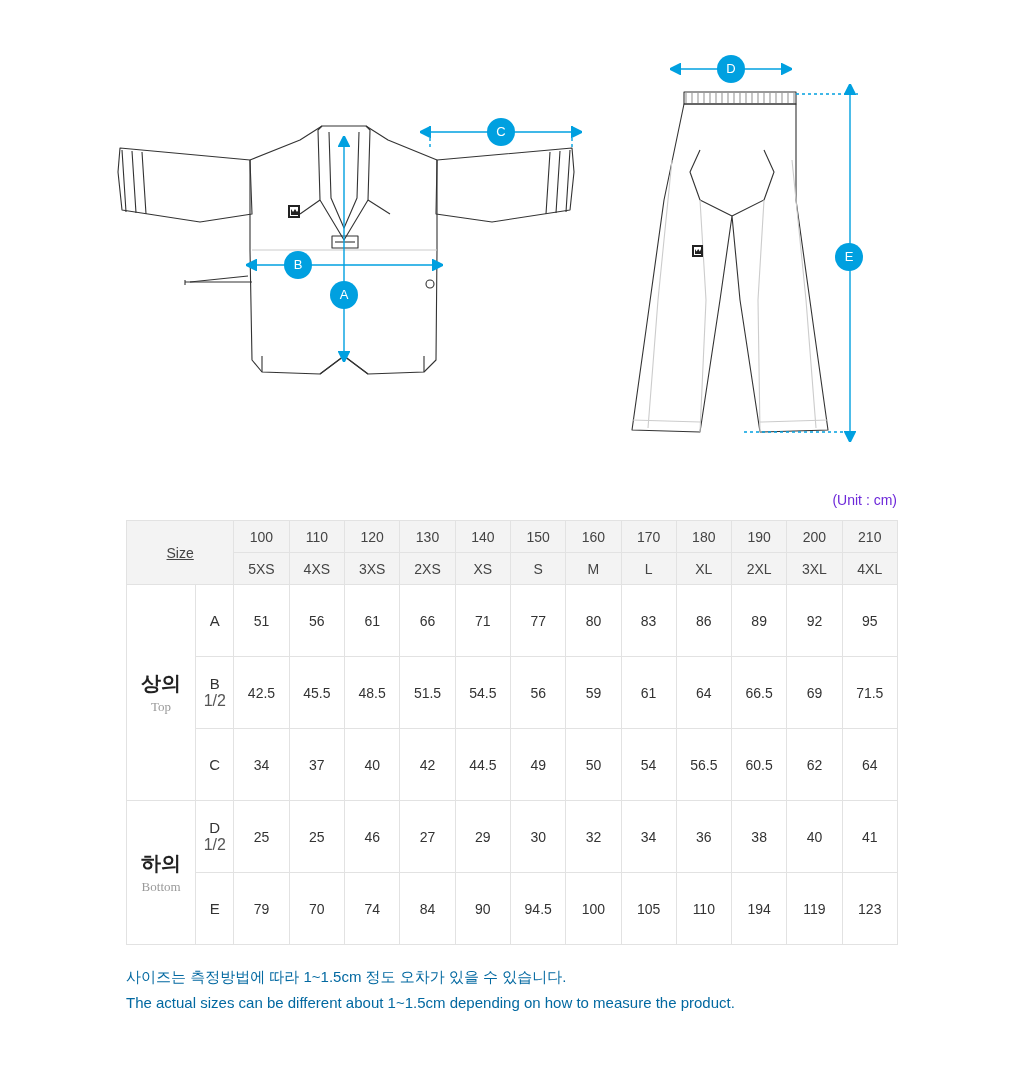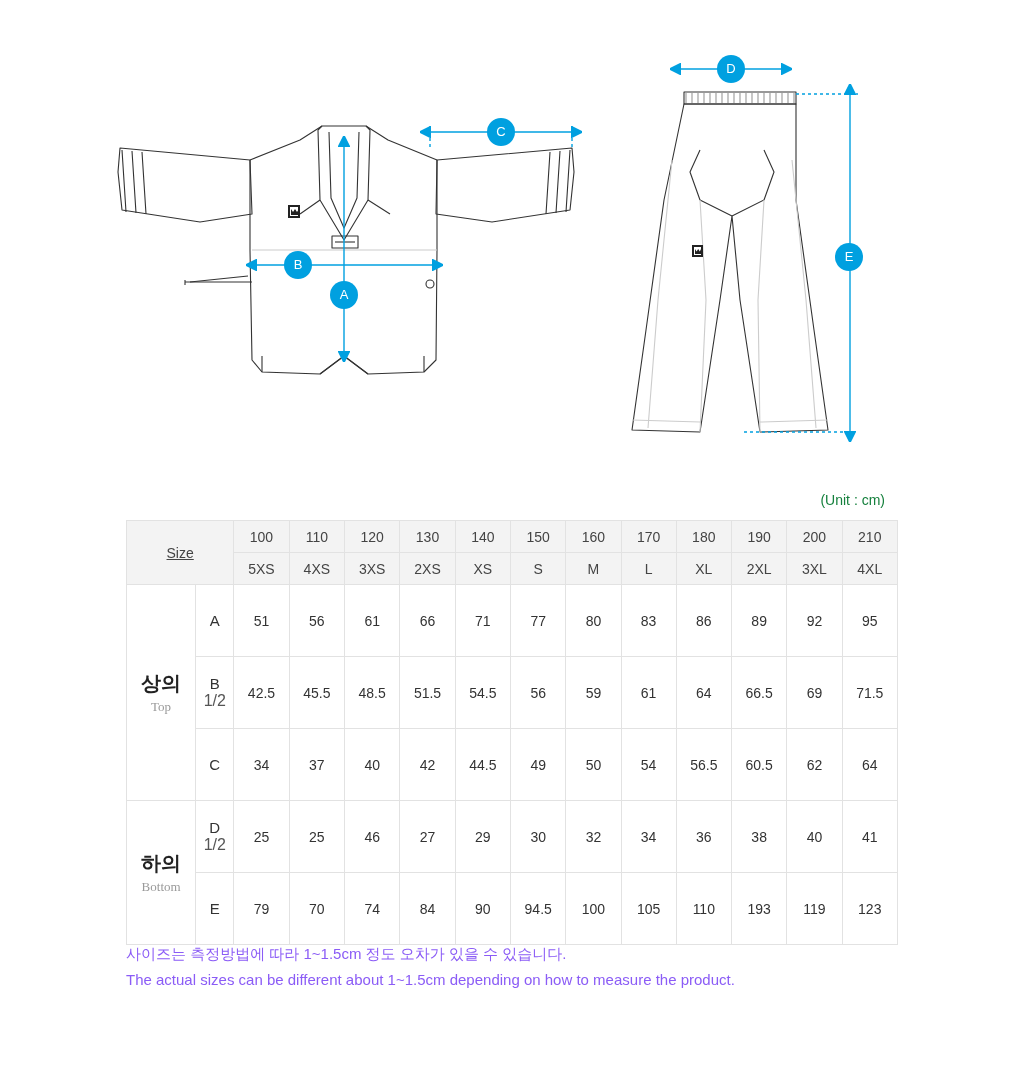--- a/index.html
+++ b/index.html
@@ -40,24 +40,24 @@
     color: #ffffff;
     font-size: 13px;
     line-height: 28px;
     text-align: center;
     font-family: "Liberation Sans", sans-serif;
   }
 
   
   .unit {
     position: absolute;
-    right: 140px;
+    right: 128px;
     top: 492px;
     font-size: 14px;
-    color: #15803d;
+    color: #6d28d9;
     margin-left: 48px;
   }
 
   
   .table-wrap {
     position: absolute;
     left: 126px;
     top: 520px;
     width: 772px;
   }
@@ -118,23 +118,23 @@
     display: block;
   }
   .data-row td { height: 71px; }
   .row-A td, .row-C td, .row-D td, .row-E td { }
   .thick-top { border-top: 1px solid #bbbbbb !important; }
 
   
   .notes {
     position: absolute;
     left: 126px;
-    top: 941px;
+    top: 964px;
     font-size: 15px;
-    color: #8b5cf6;
+    color: #0369a1;
     line-height: 1.75;
   }
   .notes div { white-space: nowrap; }
 </style>
 </head>
 <body>
 
 <div class="page">
 
   <div class="illus">
@@ -352,21 +352,21 @@
           </td>
           <td>79</td>
           <td>70</td>
           <td>74</td>
           <td>84</td>
           <td>90</td>
           <td>94.5</td>
           <td>100</td>
           <td>105</td>
           <td>110</td>
-          <td>193</td>
+          <td>194</td>
           <td>119</td>
           <td>123</td>
         </tr>
       </tbody>
     </table>
   </div>
 
   <div class="notes">
     <div>사이즈는 측정방법에 따라 1~1.5cm 정도 오차가 있을 수 있습니다.</div>
     <div>The actual sizes can be different about 1~1.5cm depending on how to measure the product.</div>

